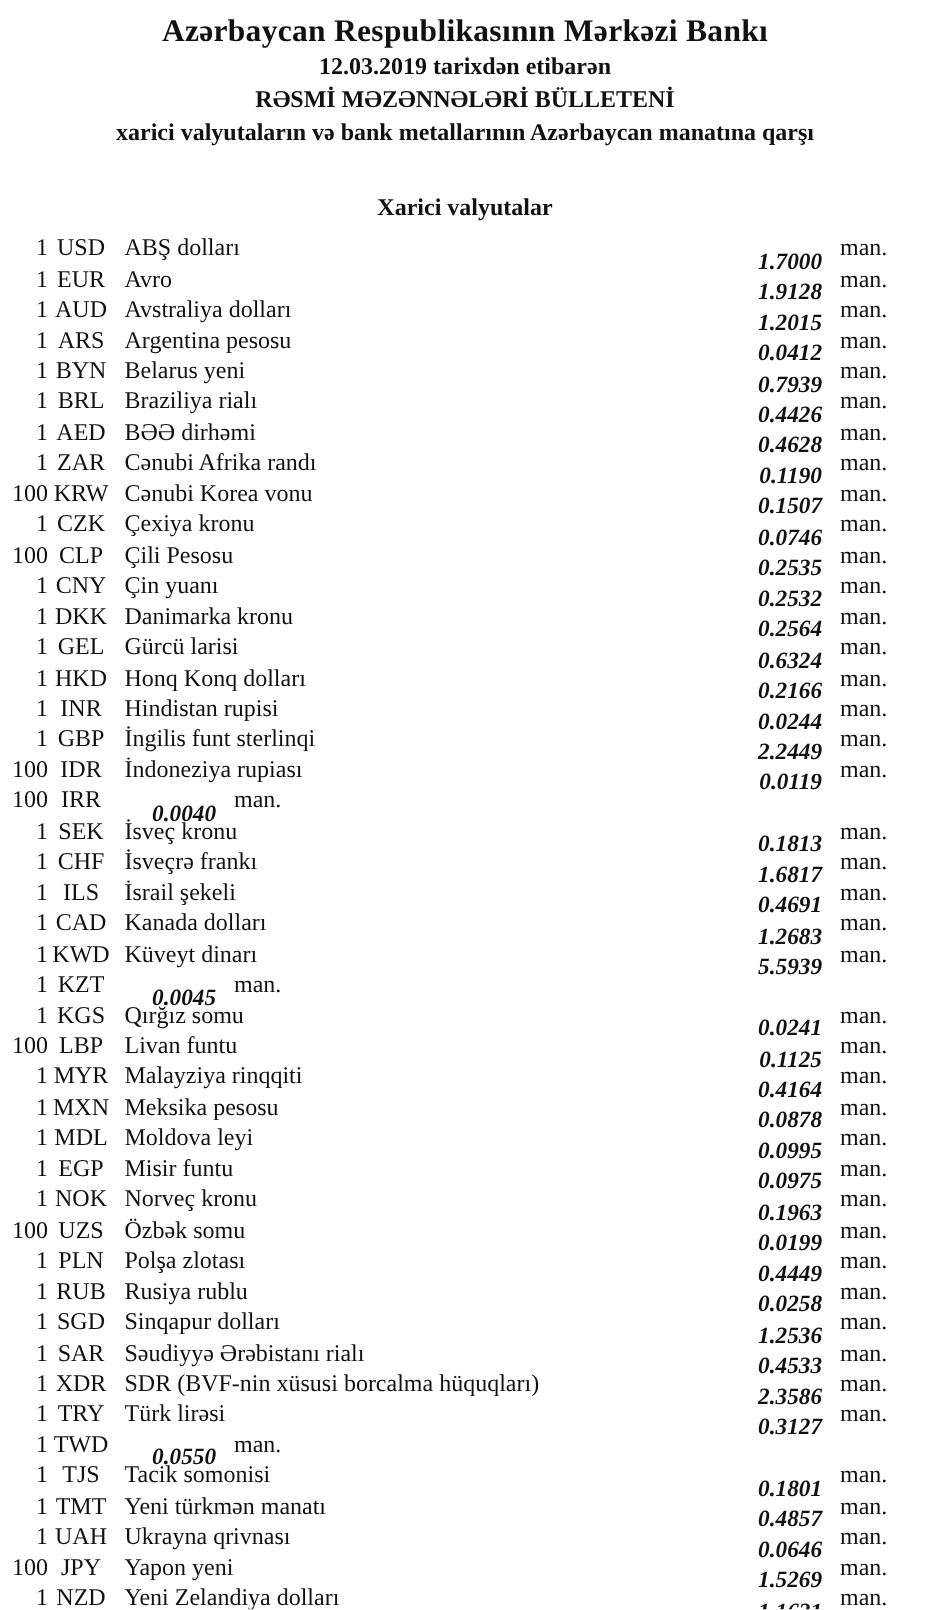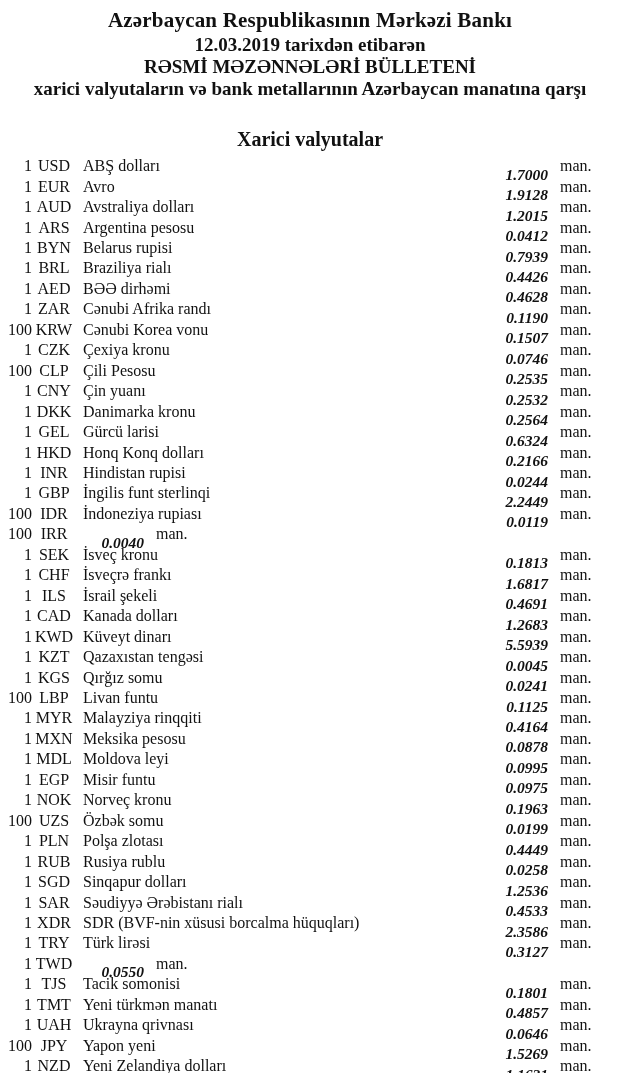--- a/index.html
+++ b/index.html
@@ -21,27 +21,27 @@
   }
   .title {
     text-align: center;
     font-size: 21px;
     font-weight: 700;
     line-height: 28px;
     letter-spacing: 0.2px;
   }
   .hline {
     text-align: center;
-    font-size: 19px;
+    font-size: 16px;
     font-weight: 700;
     line-height: 22px;
   }
   .section-title {
     text-align: center;
-    font-size: 20px;
+    font-size: 16px;
     font-weight: 700;
     line-height: 22px;
     margin-top: 28px;
   }
   .rates-table {
     margin-top: 6px;
   }
   .row {
     display: flex;
     align-items: center;
@@ -119,21 +119,21 @@
     <span class="qty">1</span>
     <span class="code">ARS</span>
     <span class="name">Argentina pesosu</span>
     <span class="rate">0.0412</span>
     <span class="unit">man.</span>
   </div>
 
   <div class="row">
     <span class="qty">1</span>
     <span class="code">BYN</span>
-    <span class="name">Belarus rupisi</span>
+    <span class="name">Belarus yeni</span>
     <span class="rate">0.7939</span>
     <span class="unit">man.</span>
   </div>
 
   <div class="row">
     <span class="qty">1</span>
     <span class="code">BRL</span>
     <span class="name">Braziliya rialı</span>
     <span class="rate">0.4426</span>
     <span class="unit">man.</span>
@@ -278,21 +278,20 @@
     <span class="qty">1</span>
     <span class="code">KWD</span>
     <span class="name">Küveyt dinarı</span>
     <span class="rate">5.5939</span>
     <span class="unit">man.</span>
   </div>
 
   <div class="row">
     <span class="qty">1</span>
     <span class="code">KZT</span>
-    <span class="name">Qazaxıstan tengəsi</span>
     <span class="rate">0.0045</span>
     <span class="unit">man.</span>
   </div>
 
   <div class="row">
     <span class="qty">1</span>
     <span class="code">KGS</span>
     <span class="name">Qırğız somu</span>
     <span class="rate">0.0241</span>
     <span class="unit">man.</span>

